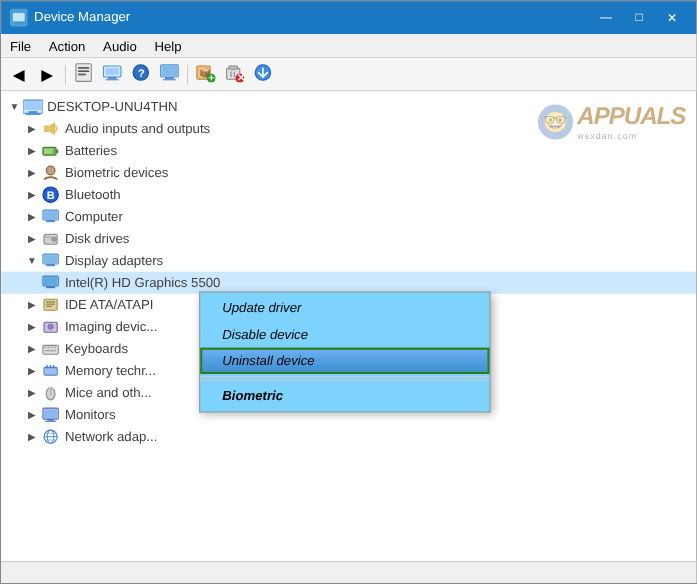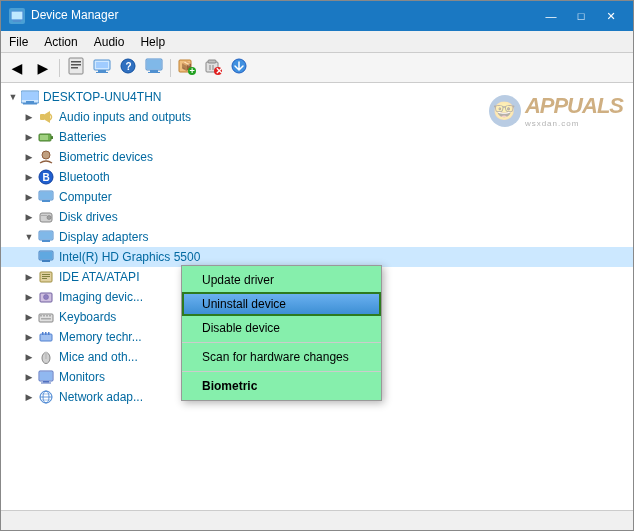--- a/index.html
+++ b/index.html
@@ -158,46 +158,47 @@
       height: 16px;
       margin-right: 4px;
       display: inline-flex;
       align-items: center;
       justify-content: center;
       font-size: 13px;
       flex-shrink: 0;
     }
     .tree-label {
       font-size: 12px;
-      color: #0369a1;
+      color: #404040;
     }
 
     
     .watermark {
       position: absolute;
       top: 10px;
       right: 10px;
       display: flex;
       flex-direction: column;
       align-items: center;
       opacity: 0.5;
       pointer-events: none;
     }
 
     
     .context-menu {
       position: absolute;
       top: 182px;
       left: 180px;
-      width: 201px;
-      background: #86efac;
+      width: 265px;
+      background: #7dd3fc;
       border: 1px solid #999;
       box-shadow: 2px 2px 8px rgba(0,0,0,0.3);
       z-index: 100;
       padding: 2px 0;
+      font-style: italic;
     }
     .ctx-item {
       padding: 5px 20px;
       cursor: pointer;
       font-size: 12px;
       color: #000;
     }
     .ctx-item.active {
       background: linear-gradient(180deg, #6ab0f0 0%, #3d8fd4 100%);
       color: #000;
@@ -564,24 +565,23 @@
             <line x1="3" y1="11" x2="13" y2="11" stroke="#4080d0" stroke-width="0.5"></line>
           </svg>
         </span>
         <span class="tree-label">Network adap...</span>
       </div>
 
     </div>
 
     <div class="context-menu">
       <div class="ctx-item">Update driver</div>
+      <div class="ctx-item">Disable device</div>
       <div class="ctx-item active">Uninstall device</div>
-      <div class="ctx-item">Disable device</div>
       <div class="ctx-separator"></div>
-      <div class="ctx-item">Scan for hardware changes</div>
       <div class="ctx-separator"></div>
       <div class="ctx-item bold">Biometric</div>
     </div>
 
   </div>
 
   <div class="status-bar">
     <span></span>
   </div>
 </div>

